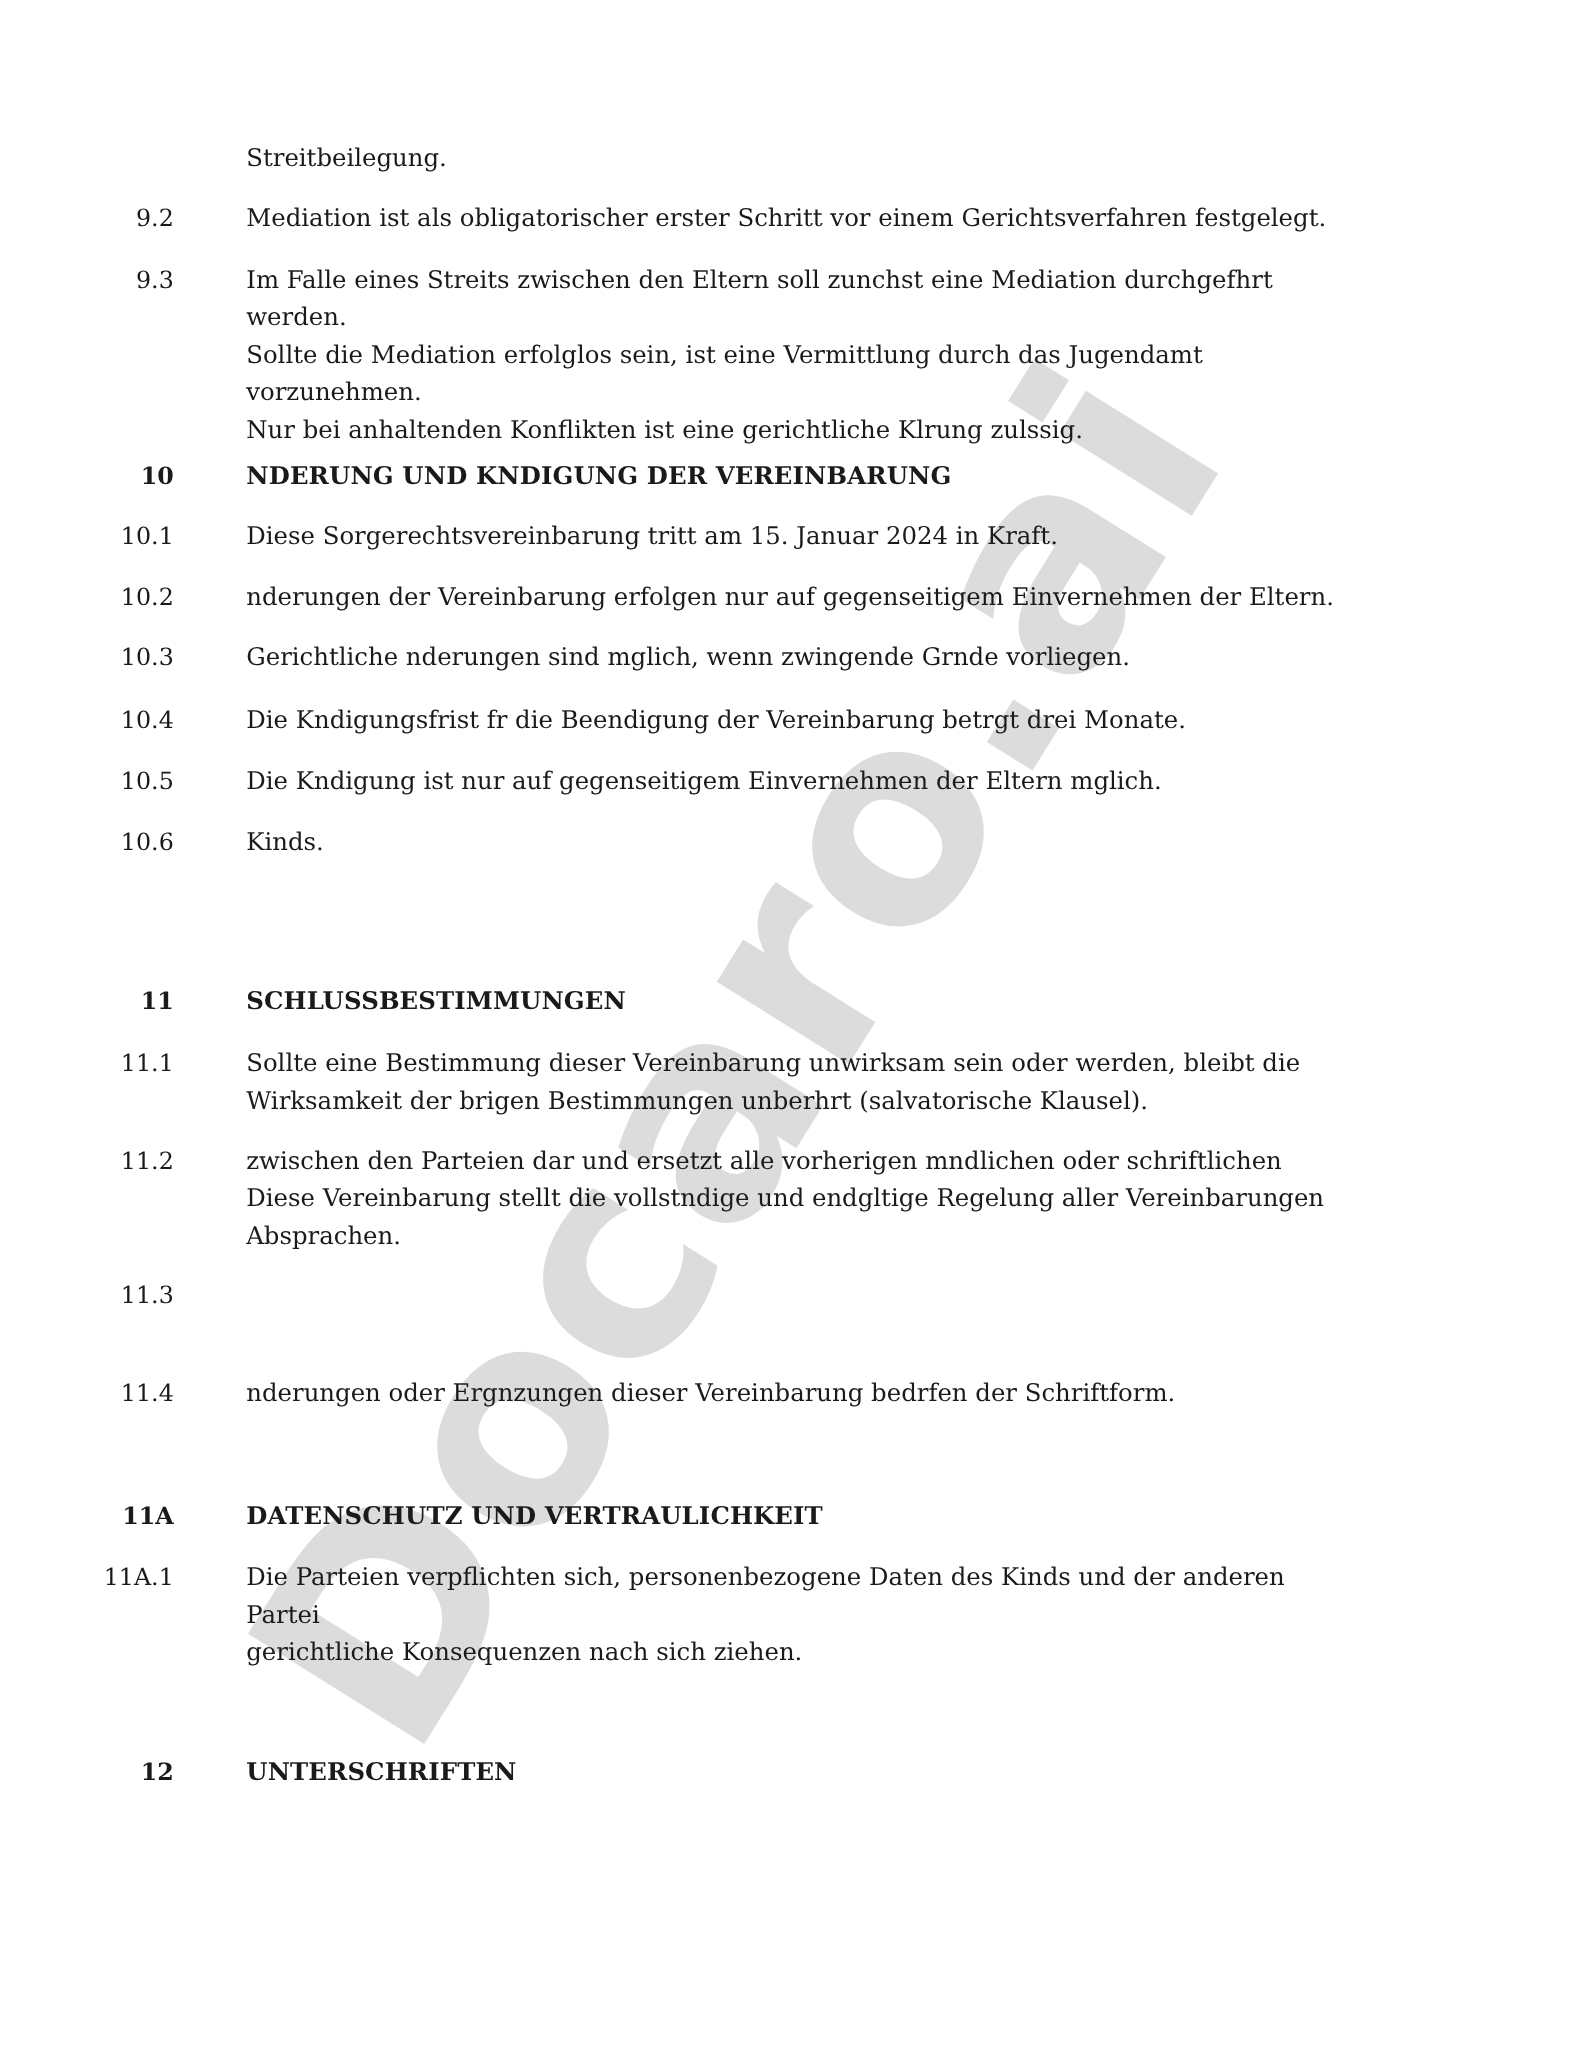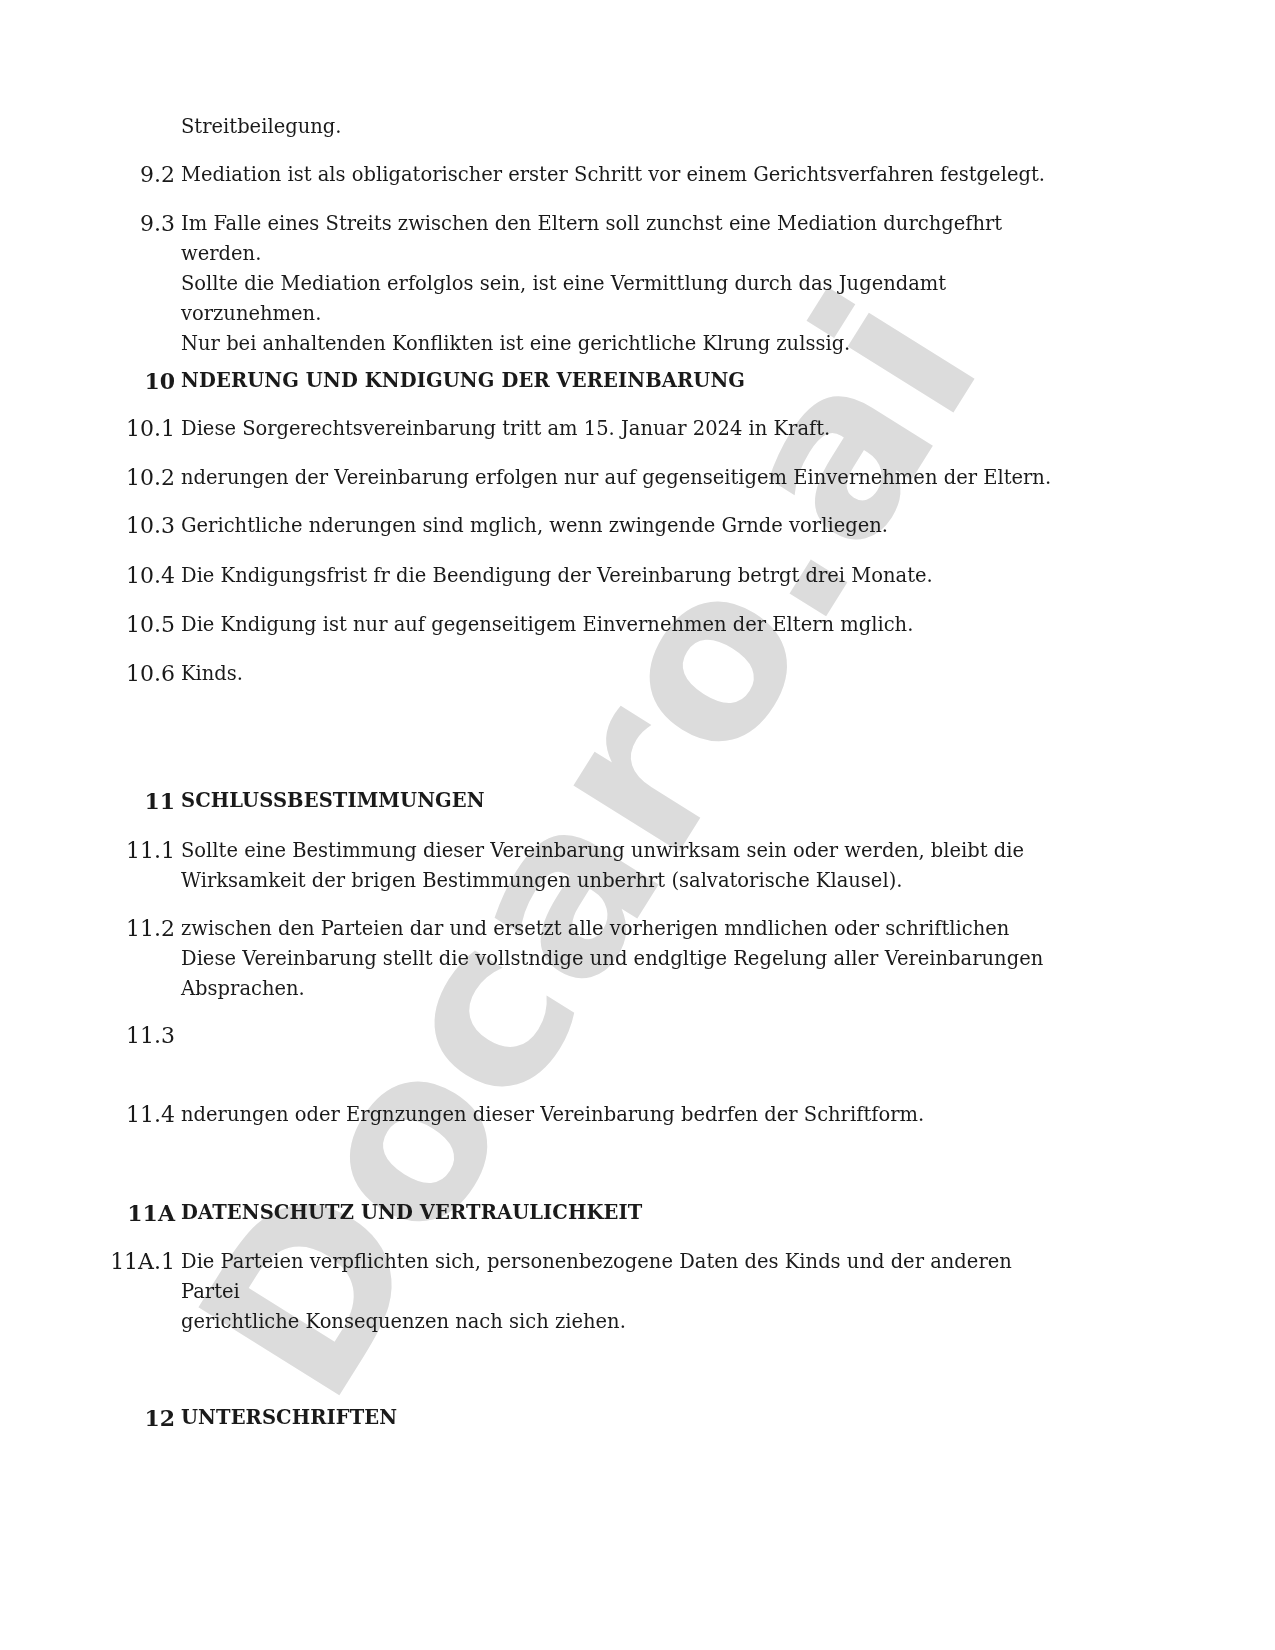--- a/index.html
+++ b/index.html
@@ -9,22 +9,22 @@
   .watermark {
     position: absolute; left: 590px; top: 845px;
     transform: translate(-50%, -50%) rotate(-58deg);
     font-family: "DejaVu Sans", "Liberation Sans", sans-serif;
     font-weight: bold; font-size: 228px; color: #dcdcdc;
     white-space: nowrap; letter-spacing: 2px; z-index: 0; user-select: none;
     line-height: 1;
   }
   .content { position: absolute; left: 0; top: 0; width: 1275px; z-index: 1; }
   .row { position: absolute; left: 0; width: 1275px; }
-  .num { position: absolute; right: 1100px; text-align: left; font-size: 22px; line-height: 30px; white-space: nowrap; }
-  .txt { position: absolute; left: 181px; width: 890px; font-size: 19.5px; line-height: 30px; }
+  .num { position: absolute; right: 1136px; text-align: left; font-size: 19px; line-height: 30px; white-space: nowrap; }
+  .txt { position: absolute; left: 197px; width: 890px; font-size: 19.5px; line-height: 30px; }
   .heading .num, .heading .txt { font-weight: bold; }
   .heading .txt { letter-spacing: 0.1px; }
   b { font-weight: normal; }
 </style>
 </head>
 <body>
 
 <div class="page">
   <div class="watermark">Docaro.ai</div>
 

